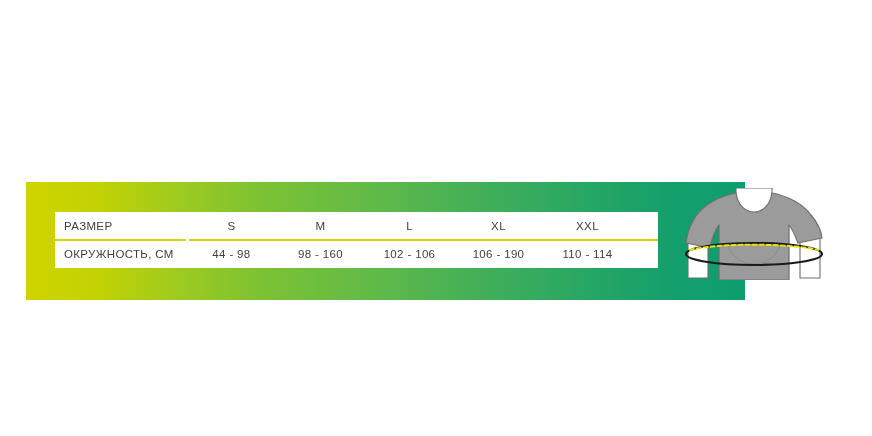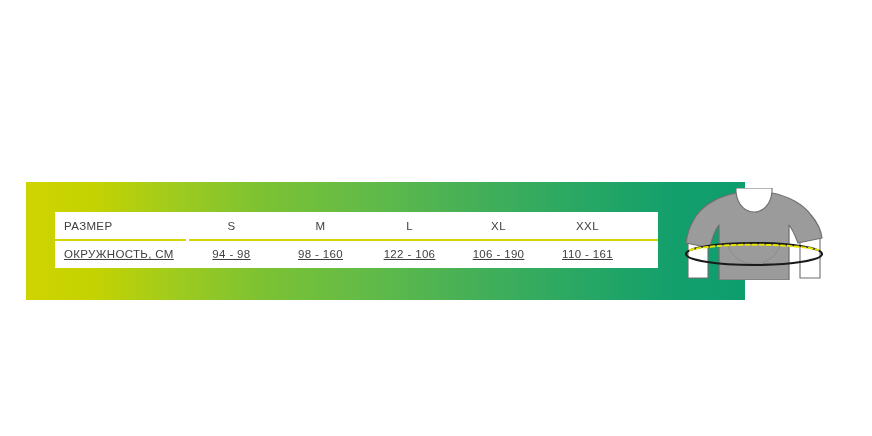--- a/index.html
+++ b/index.html
@@ -78,21 +78,21 @@
     padding-left: 9px;
     box-sizing: border-box;
     text-align: left;
   }
   .cell-val {
     width: 89px;
     text-align: center;
     box-sizing: border-box;
   }
   .row-head .cell { color: #3f3f3f; }
-  .row-body .cell { color: #3f3f3f; text-decoration: underline; }
+  .row-body .cell { color: #3f3f3f; }
 
   
   #illustration {
     position: absolute;
     left: 648px;
     top: 6px;
     width: 160px;
     height: 92px;
   }
   #caption {
@@ -122,25 +122,25 @@
       <div class="cell cell-val">XL</div>
       <div class="cell cell-val">XXL</div>
     </div>
 
     <div class="yellow-rule">
       <div class="rule-gap"></div>
     </div>
 
     <div class="table-row row-body">
       <div class="cell cell-label">ОКРУЖНОСТЬ, СМ</div>
-      <div class="cell cell-val">94 - 98</div>
+      <div class="cell cell-val">44 - 98</div>
       <div class="cell cell-val">98 - 160</div>
-      <div class="cell cell-val">122 - 106</div>
+      <div class="cell cell-val">102 - 106</div>
       <div class="cell cell-val">106 - 190</div>
-      <div class="cell cell-val">110 - 161</div>
+      <div class="cell cell-val">110 - 114</div>
     </div>
 
   </div>
 
   <svg id="illustration" viewBox="0 0 160 92">
 
     <path d="M62 0 h36 v14 a18 13 0 0 1 -36 0 Z" fill="#ffffff" stroke="#6f6f6f" stroke-width="1.1"></path>
 
     <path d="M14 46 h20 v44 h-20 Z" fill="#ffffff" stroke="#6f6f6f" stroke-width="1.1"></path>
 

